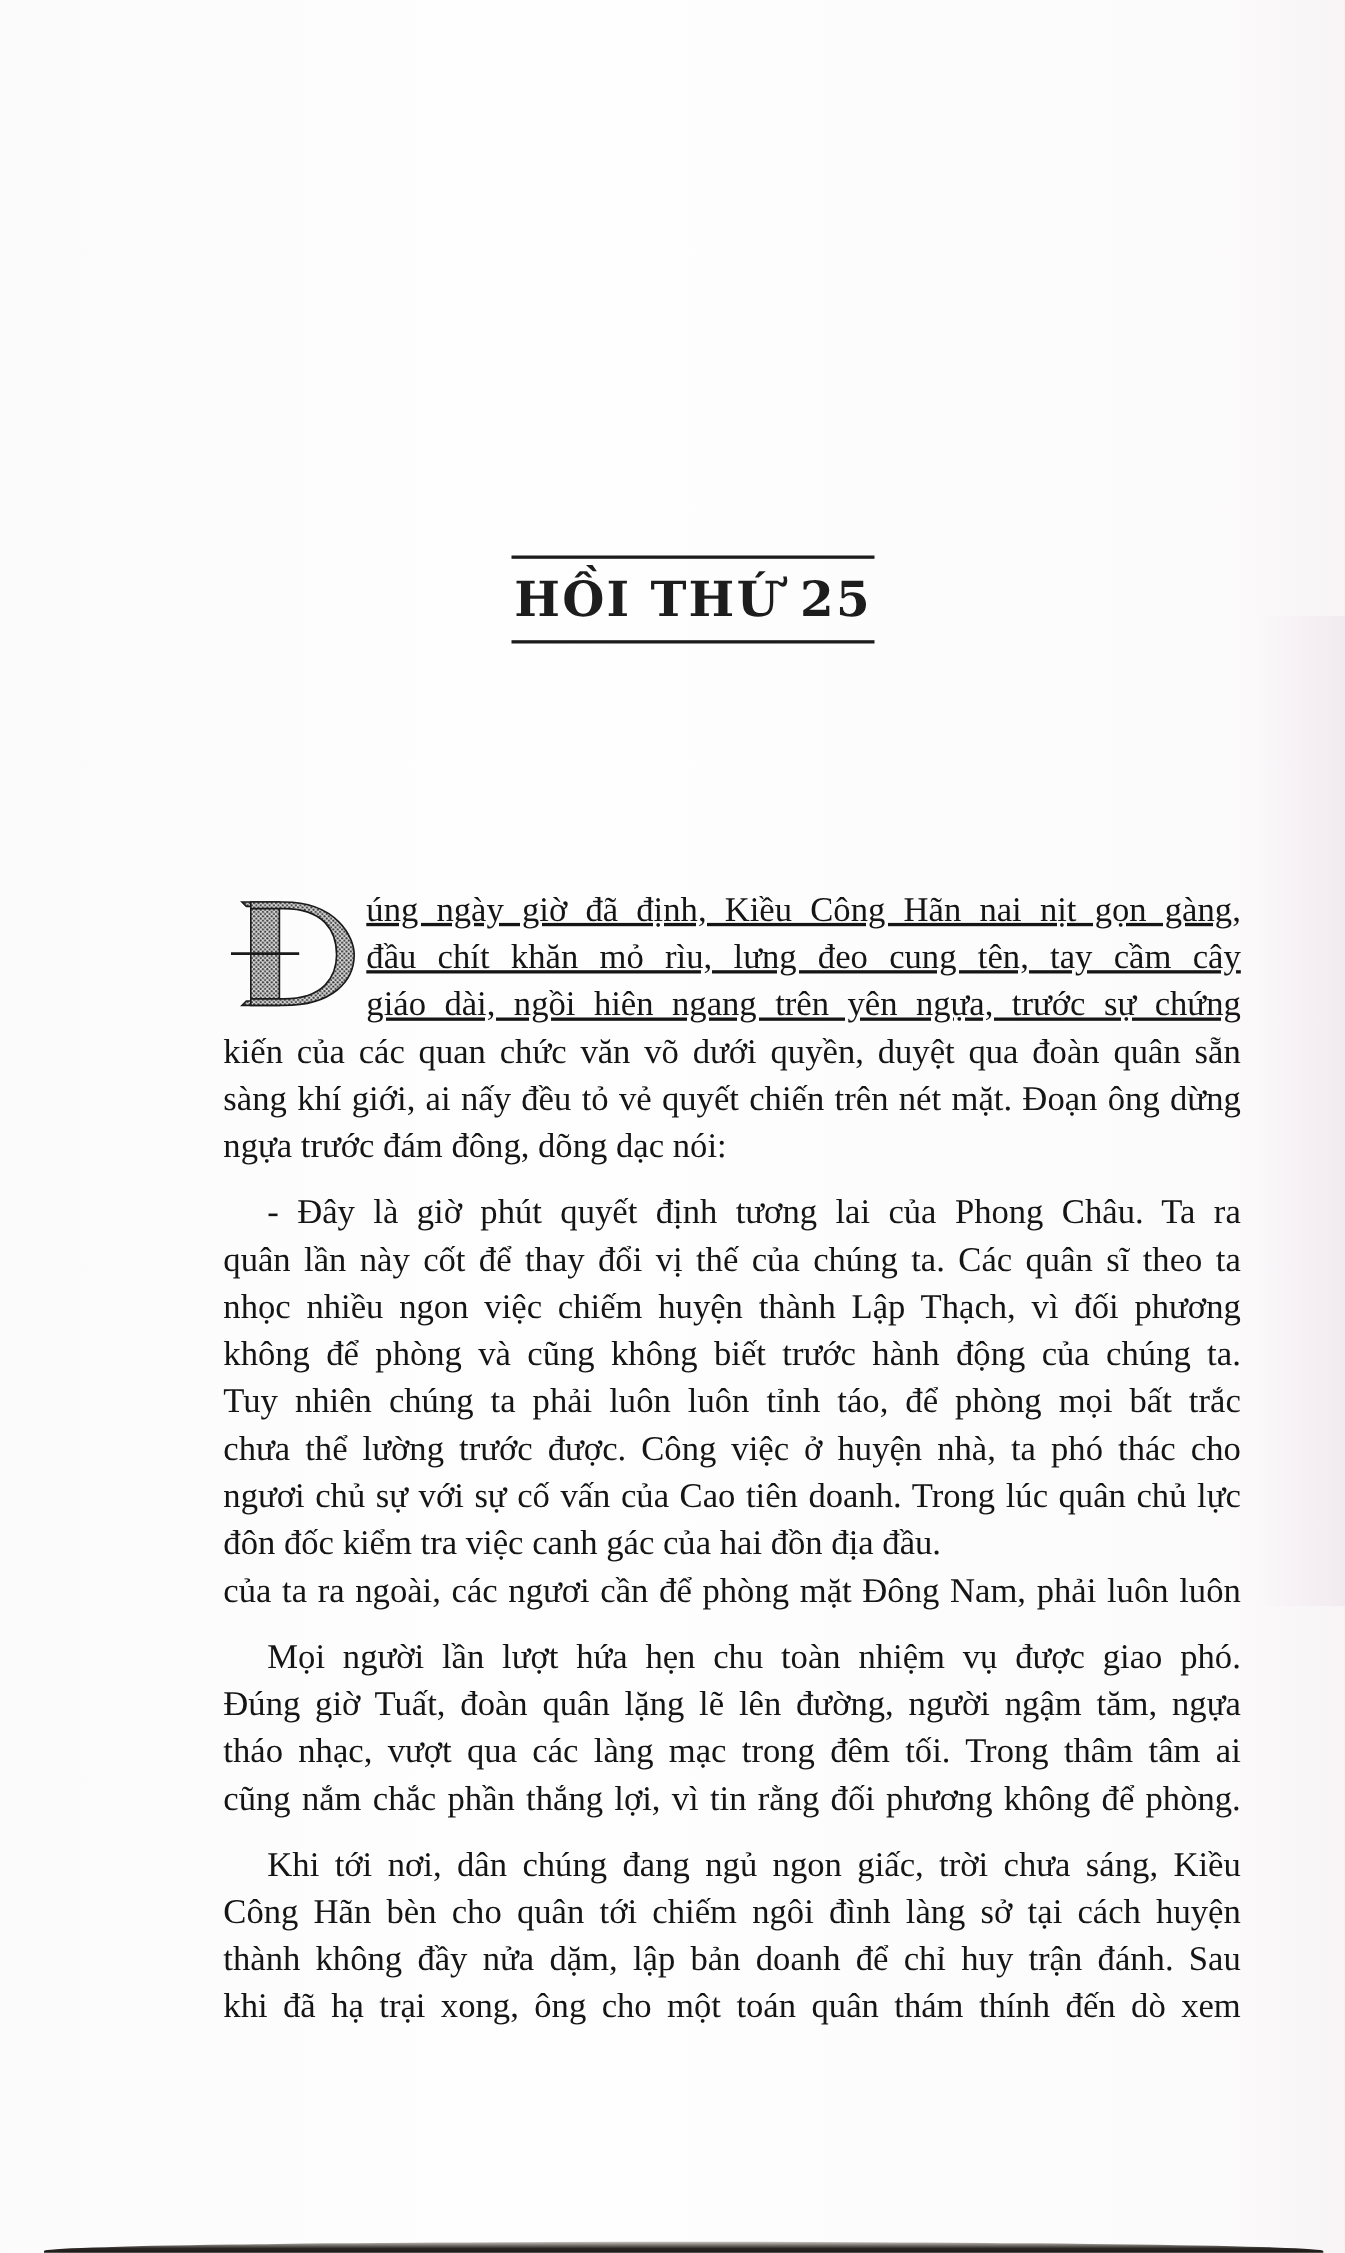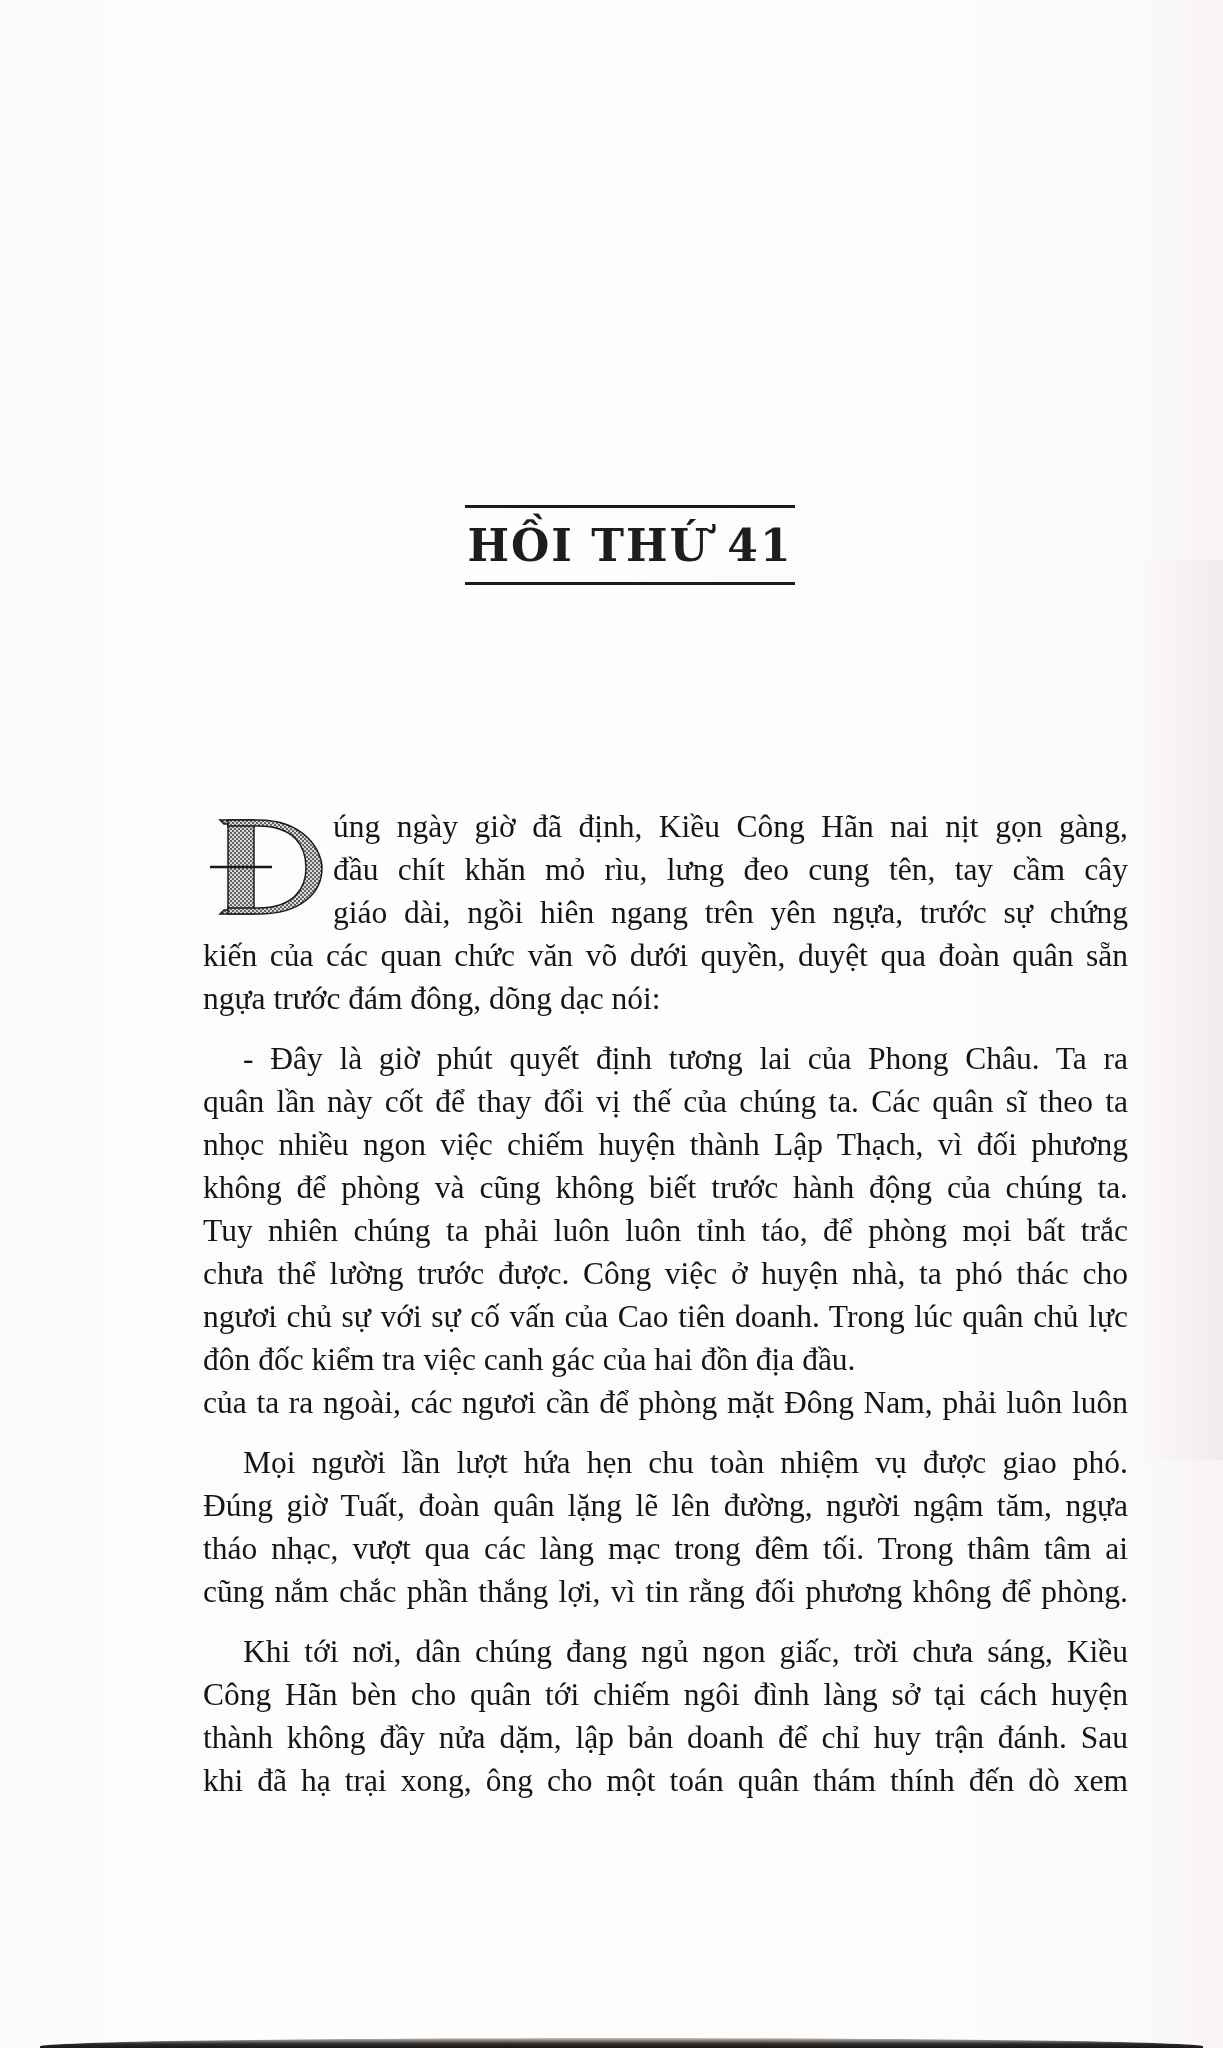--- a/index.html
+++ b/index.html
@@ -83,40 +83,40 @@
       text-align: justify;
     }
     .line {
       display: block;
       text-align: justify;
       text-align-last: justify;
       white-space: nowrap;
     }
     .line.left { text-align-last: left; }
     .line.ind { padding-left: 40px; }
-    .line.dc { padding-left: 130px; }
+    .line.dc { padding-left: 130px; text-decoration: underline; }
     .drop-cap {
       position: absolute;
       left: 210px;
       top: 812px;
       width: 120px;
       height: 110px;
     }
     .drop-cap svg { width: 120px; height: 110px; }
     .gap { height: 17px; }
   </style>
 </head>
 <body>
 
 <div class="page">
   <div class="bleed"></div>
 
   <div class="chapter">
     <div class="rule top"></div>
-    <div class="chapter-title">HỒI THỨ 41</div>
+    <div class="chapter-title">HỒI THỨ 25</div>
     <div class="rule bottom"></div>
   </div>
 
 
   <div class="drop-cap">
     <svg viewBox="0 0 120 110" xmlns="http://www.w3.org/2000/svg">
       <defs>
         <pattern id="stipple" width="4" height="4" patternUnits="userSpaceOnUse">
           <rect width="4" height="4" fill="#d8d8d8"></rect>
           <circle cx="1" cy="1" r="1" fill="#3a3a3a"></circle>
@@ -131,20 +131,21 @@
       <line x1="0" y1="55" x2="62" y2="55" stroke="#1a1a1a" stroke-width="2.5"></line>
     </svg>
   </div>
 
   <div class="body-text">
     <div>
       <span class="line dc">úng ngày giờ đã định, Kiều Công Hãn nai nịt gọn gàng,</span>
       <span class="line dc">đầu chít khăn mỏ rìu, lưng đeo cung tên, tay cầm cây</span>
       <span class="line dc">giáo dài, ngồi hiên ngang trên yên ngựa, trước sự chứng</span>
       <span class="line">kiến của các quan chức văn võ dưới quyền, duyệt qua đoàn quân sẵn</span>
+      <span class="line">sàng khí giới, ai nấy đều tỏ vẻ quyết chiến trên nét mặt. Đoạn ông dừng</span>
       <span class="line left">ngựa trước đám đông, dõng dạc nói:</span>
     </div>
     <div class="gap"></div>
     <div>
       <span class="line ind">- Đây là giờ phút quyết định tương lai của Phong Châu. Ta ra</span>
       <span class="line">quân lần này cốt để thay đổi vị thế của chúng ta. Các quân sĩ theo ta</span>
       <span class="line">nhọc nhiều ngon việc chiếm huyện thành Lập Thạch, vì đối phương</span>
       <span class="line">không để phòng và cũng không biết trước hành động của chúng ta.</span>
       <span class="line">Tuy nhiên chúng ta phải luôn luôn tỉnh táo, để phòng mọi bất trắc</span>
       <span class="line">chưa thể lường trước được. Công việc ở huyện nhà, ta phó thác cho</span>

